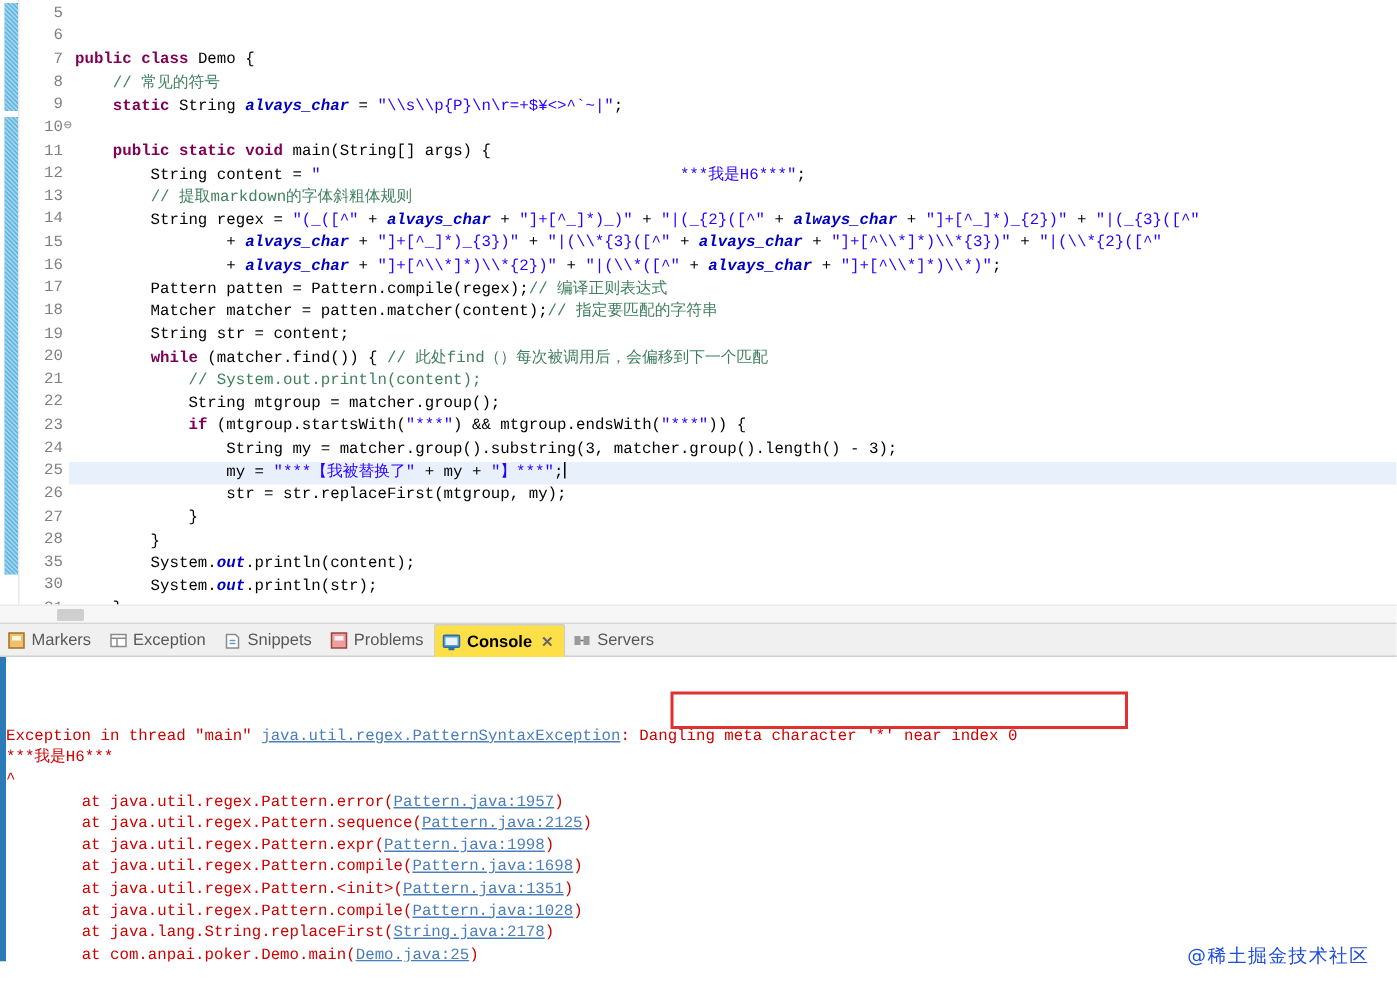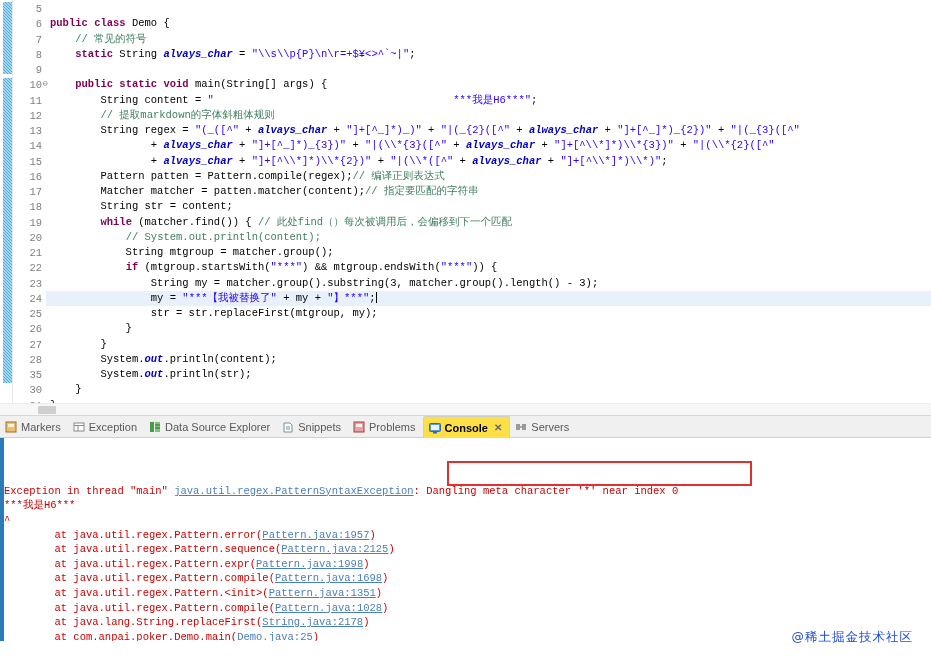--- a/index.html
+++ b/index.html
@@ -48,21 +48,21 @@
     font-size:9px; color:#888;
   }
   #codewrap {
     flex:1 1 auto; height:415px; position:relative; overflow:hidden;
   }
   #code {
     font-family:"Liberation Mono", monospace;
     font-size:10.5px;
     line-height:15.25px;
     color:#000000;
-    padding-top:1px;
+    padding-top:18px;
     white-space:pre;
     position:relative;
   }
   #code .row { height:15.25px; white-space:pre; padding-left:4px; }
   #code .row.cur { background:#e8f0fb; }
   .kw  { color:#7f0055; font-weight:bold; }
   .str { color:#2a00ff; }
   .cmt { color:#3f7f5f; }
   .fld { color:#0000c0; font-style:italic; font-weight:bold; }
   .caret {
@@ -216,29 +216,20 @@
       <div class="tab">
         <span class="ti"><svg viewBox="0 0 12 12">
             <rect x="1" y="2" width="10" height="8" fill="#fff" stroke="#8a8a8a"></rect>
             <line x1="1" y1="4.5" x2="11" y2="4.5" stroke="#8a8a8a"></line>
             <line x1="5" y1="4.5" x2="5" y2="10" stroke="#8a8a8a"></line>
           </svg></span>
         <span>Exception</span>
       </div>
       <div class="tab">
         <span class="ti"><svg viewBox="0 0 12 12">
-            <rect x="1" y="1" width="4" height="10" fill="#4a9a4a"></rect>
-            <rect x="6" y="1" width="5" height="10" fill="#7dc47d"></rect>
-            <line x1="6" y1="4" x2="11" y2="4" stroke="#2f6f2f"></line>
-            <line x1="6" y1="7" x2="11" y2="7" stroke="#2f6f2f"></line>
-          </svg></span>
-        <span>Data Source Explorer</span>
-      </div>
-      <div class="tab">
-        <span class="ti"><svg viewBox="0 0 12 12">
             <path d="M2 2h6l2 2v7H2z" fill="#fff" stroke="#8a8a8a"></path>
             <path d="M4 6h4M4 8h4" stroke="#6a9ac4"></path>
           </svg></span>
         <span>Snippets</span>
       </div>
       <div class="tab">
         <span class="ti"><svg viewBox="0 0 12 12">
             <rect x="1" y="1" width="10" height="10" fill="#e8a0a0" stroke="#a04040"></rect>
             <rect x="3" y="3" width="6" height="3" fill="#fff0f0"></rect>
           </svg></span>

